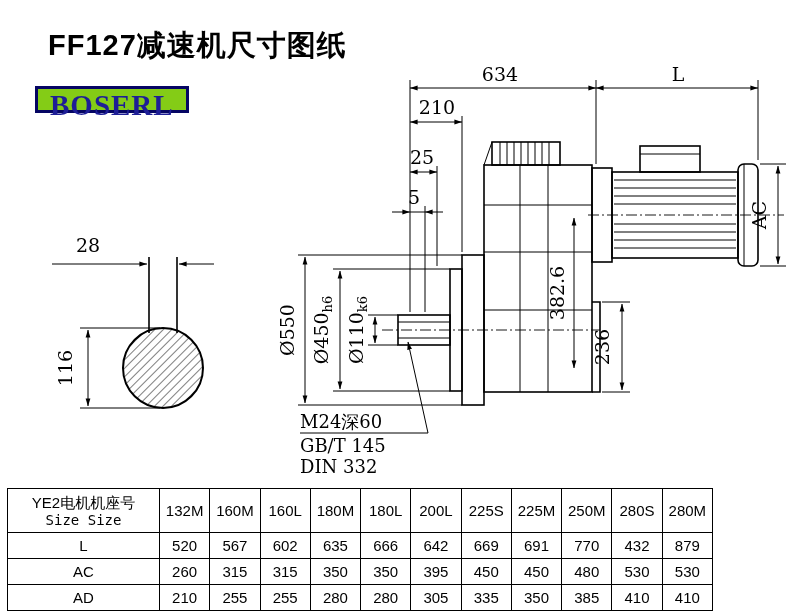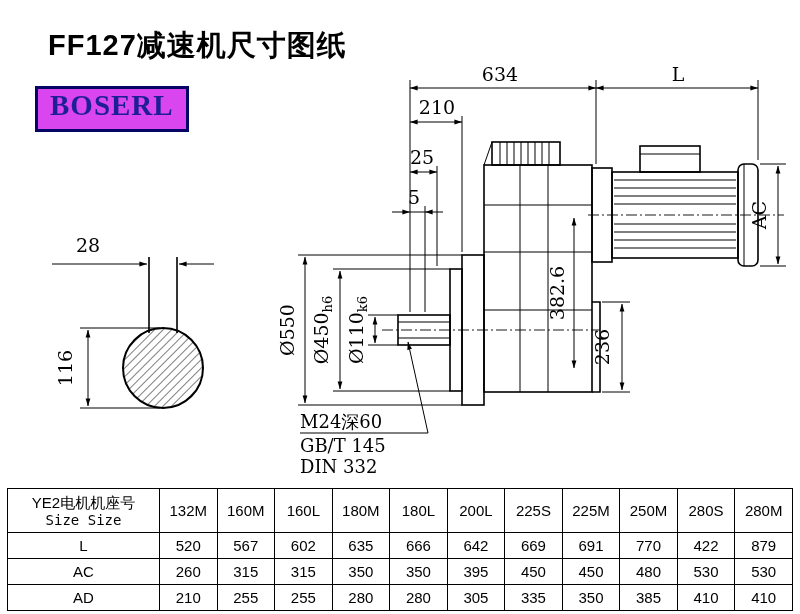--- a/index.html
+++ b/index.html
@@ -2,37 +2,37 @@
 <html><head>
 <meta charset="utf-8">
 <style>
   html,body { margin:0; padding:0; background:#fff; }
   .stage { position:relative; width:800px; height:614px; background:#fff; outline:1px solid #bdbdbd; overflow:hidden;
            font-family:"Liberation Sans", sans-serif; color:#000; }
 
   .title { position:absolute; left:32px; top:10px; margin:16px; font-size:29px; font-weight:bold; letter-spacing:1px;
            font-family:"Liberation Sans", sans-serif; }
 
-  .logo { position:absolute; left:35px; top:86px; height:46px; line-height:32px; padding:0 12px;
-          border:3px solid #050563; box-sizing:border-box; background:#d946ef; }
+  .logo { position:absolute; left:35px; top:86px; height:27px; line-height:32px; padding:0 12px;
+          border:3px solid #050563; box-sizing:border-box; background:#84cc16; }
   .logo span { font-family:"Liberation Serif", serif; font-size:29px; font-weight:bold; color:#1e1e96; letter-spacing:1px; }
 
   svg.drawing { position:absolute; left:0; top:0; }
 
   
   .o  { fill:none; stroke:#000; stroke-width:1.6; }
   .t  { fill:none; stroke:#000; stroke-width:1; }
   .d  { fill:none; stroke:#000; stroke-width:1; }
   .cl { fill:none; stroke:#000; stroke-width:0.9; stroke-dasharray:11 3 2 3; }
   text.dim  { font-family:"DejaVu Serif", serif; font-size:19px; fill:#000; }
   text.note { font-family:"DejaVu Serif", serif; font-size:18px; fill:#000; }
   tspan.sub { font-size:13px; }
 
   
-  .dim-table { position:absolute; left:7px; top:488px; width:786px; border-collapse:collapse; table-layout:fixed; background:#fff; }
+  .dim-table { position:absolute; left:7px; top:488px; width:706px; border-collapse:collapse; table-layout:fixed; background:#fff; }
   .dim-table th, .dim-table td { border:1px solid #000; text-align:center; vertical-align:middle; padding:0;
                                  font-weight:normal; font-size:15px; font-family:"Liberation Sans", sans-serif; }
   .col-first { width:152px; }
   .hrow { height:44px; }
   .drow { height:26px; }
   .dim-table .cn { font-size:15px; line-height:19px; }
   .dim-table .en { font-size:14px; line-height:17px; font-family:"DejaVu Sans Mono", monospace; }
 </style>
 </head>
 <body>
@@ -224,21 +224,21 @@
         <th>L</th>
         <td>520</td>
         <td>567</td>
         <td>602</td>
         <td>635</td>
         <td>666</td>
         <td>642</td>
         <td>669</td>
         <td>691</td>
         <td>770</td>
-        <td>422</td>
+        <td>432</td>
         <td>879</td>
       </tr>
       <tr class="drow">
         <th>AC</th>
         <td>260</td>
         <td>315</td>
         <td>315</td>
         <td>350</td>
         <td>350</td>
         <td>395</td>

